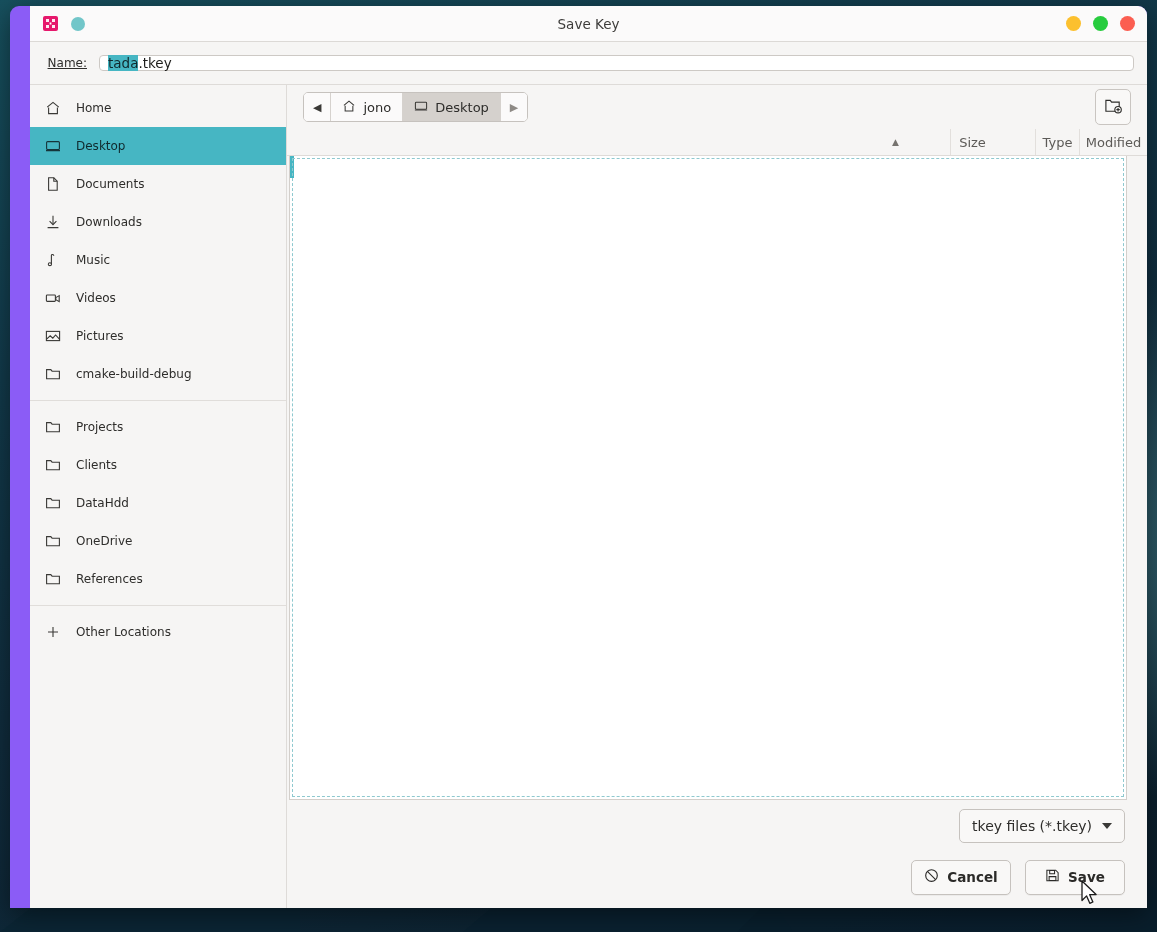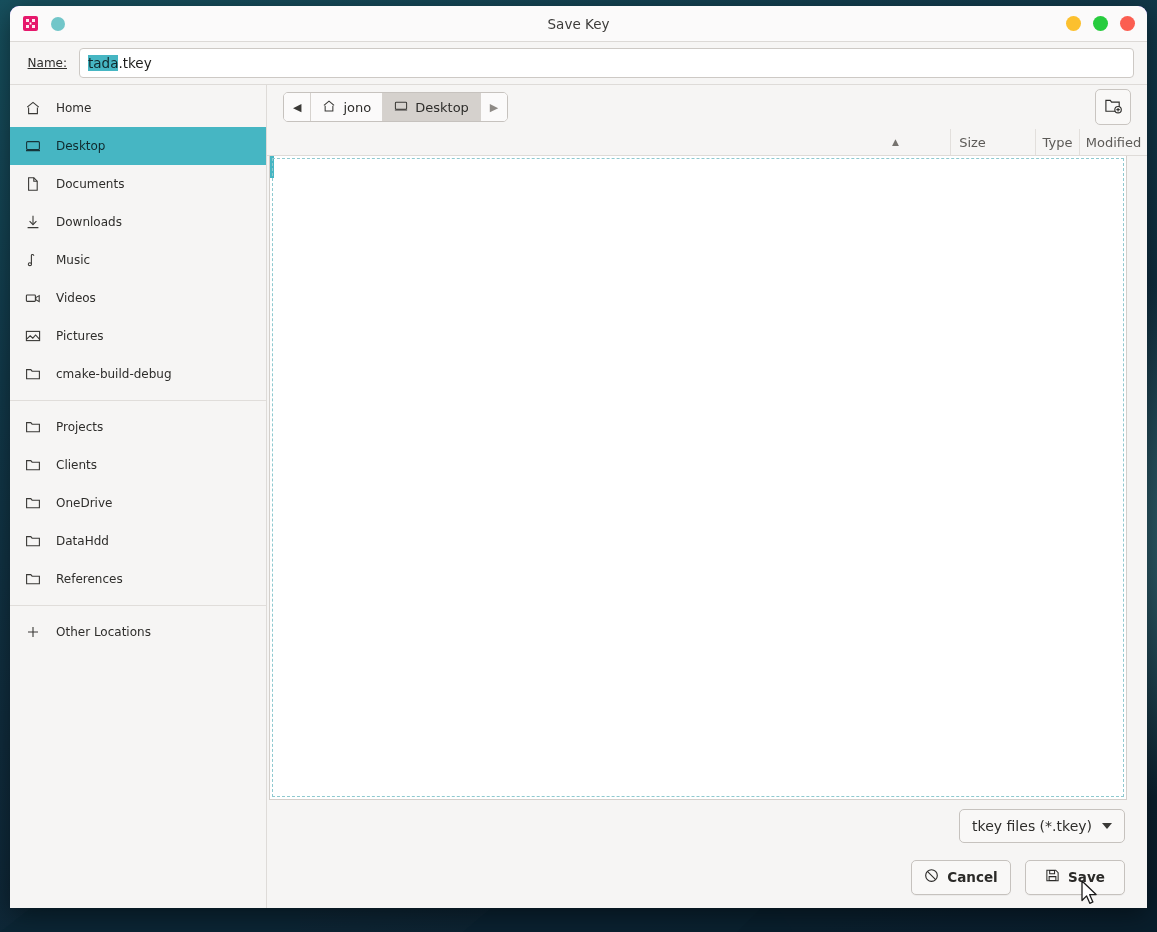--- a/index.html
+++ b/index.html
@@ -30,21 +30,21 @@
   .wp .dot { width: 2px; height: 2px; background: #cfe6ee; opacity: .55; }
 
   
   .window {
     position: absolute; left: 10px; top: 6px;
     width: 1137px; height: 902px;
     background: #8b5cf6;
     border-radius: 9px 9px 0 0;
     box-shadow: 0 6px 26px rgba(0,0,0,.45);
     display: flex; flex-direction: column;
-    z-index: 2; overflow: hidden;
+    z-index: 2; overflow: hidden; padding-left: 20px;
   }
   .titlebar {
     height: 36px; background: #fbfafa; border-bottom: 1px solid #dcd9d6;
     display: flex; align-items: center; padding: 0 12px; position: relative;
     flex: 0 0 36px;
   }
   .tb-left { display: flex; align-items: center; gap: 12px; }
   .app-icon { width: 17px; height: 17px; position: relative; }
   .teal-dot { width: 14px; height: 14px; border-radius: 50%; background: #72c6c9; }
   .tb-title {
@@ -57,21 +57,21 @@
   .wbtn.max { background: #27cc3e; }
   .wbtn.close { background: #fb5e51; }
 
   
   .name-row {
     height: 43px; background: #f6f5f4; border-bottom: 1px solid #dedbd8;
     display: flex; align-items: center; padding: 0 13px; gap: 12px; flex: 0 0 43px;
   }
   .name-label { font-size: 12px; color: #2e2d2b; min-width: 44px; text-align: right; text-decoration: underline; }
   .name-input {
-    flex: 1; height: 30px; background: #fff; border: 1px solid #cdc9c5; border-radius: 4px;
+    flex: 1; height: 16px; background: #fff; border: 1px solid #cdc9c5; border-radius: 4px;
     display: flex; align-items: center; padding: 0 8px; font-size: 13.5px; color: #1d1d1b; text-align: center;
   }
   .sel { background: #46b6c3; color: #10282c; }
 
   
   .body { flex: 1; display: flex; min-height: 0; }
   .sidebar {
     width: 257px; background: #f6f5f4; border-right: 1px solid #dedbd8;
     display: flex; flex-direction: column; padding-top: 4px;
   }
@@ -275,29 +275,29 @@
             </svg>
         </span>
         <span>Clients</span>
       </div>
       <div class="side-item">
         <span class="ic">
           <svg width="16" height="16" viewBox="0 0 16 16" fill="none" stroke="#3a3936" stroke-width="1.1">
               <path d="M1.6 12.8V3.6h4.2l1.3 1.6h7.3v7.6z"></path>
             </svg>
         </span>
+        <span>DataHdd</span>
+      </div>
+      <div class="side-item">
+        <span class="ic">
+          <svg width="16" height="16" viewBox="0 0 16 16" fill="none" stroke="#3a3936" stroke-width="1.1">
+              <path d="M1.6 12.8V3.6h4.2l1.3 1.6h7.3v7.6z"></path>
+            </svg>
+        </span>
         <span>OneDrive</span>
-      </div>
-      <div class="side-item">
-        <span class="ic">
-          <svg width="16" height="16" viewBox="0 0 16 16" fill="none" stroke="#3a3936" stroke-width="1.1">
-              <path d="M1.6 12.8V3.6h4.2l1.3 1.6h7.3v7.6z"></path>
-            </svg>
-        </span>
-        <span>DataHdd</span>
       </div>
       <div class="side-item">
         <span class="ic">
           <svg width="16" height="16" viewBox="0 0 16 16" fill="none" stroke="#3a3936" stroke-width="1.1">
               <path d="M1.6 12.8V3.6h4.2l1.3 1.6h7.3v7.6z"></path>
             </svg>
         </span>
         <span>References</span>
       </div>
 

